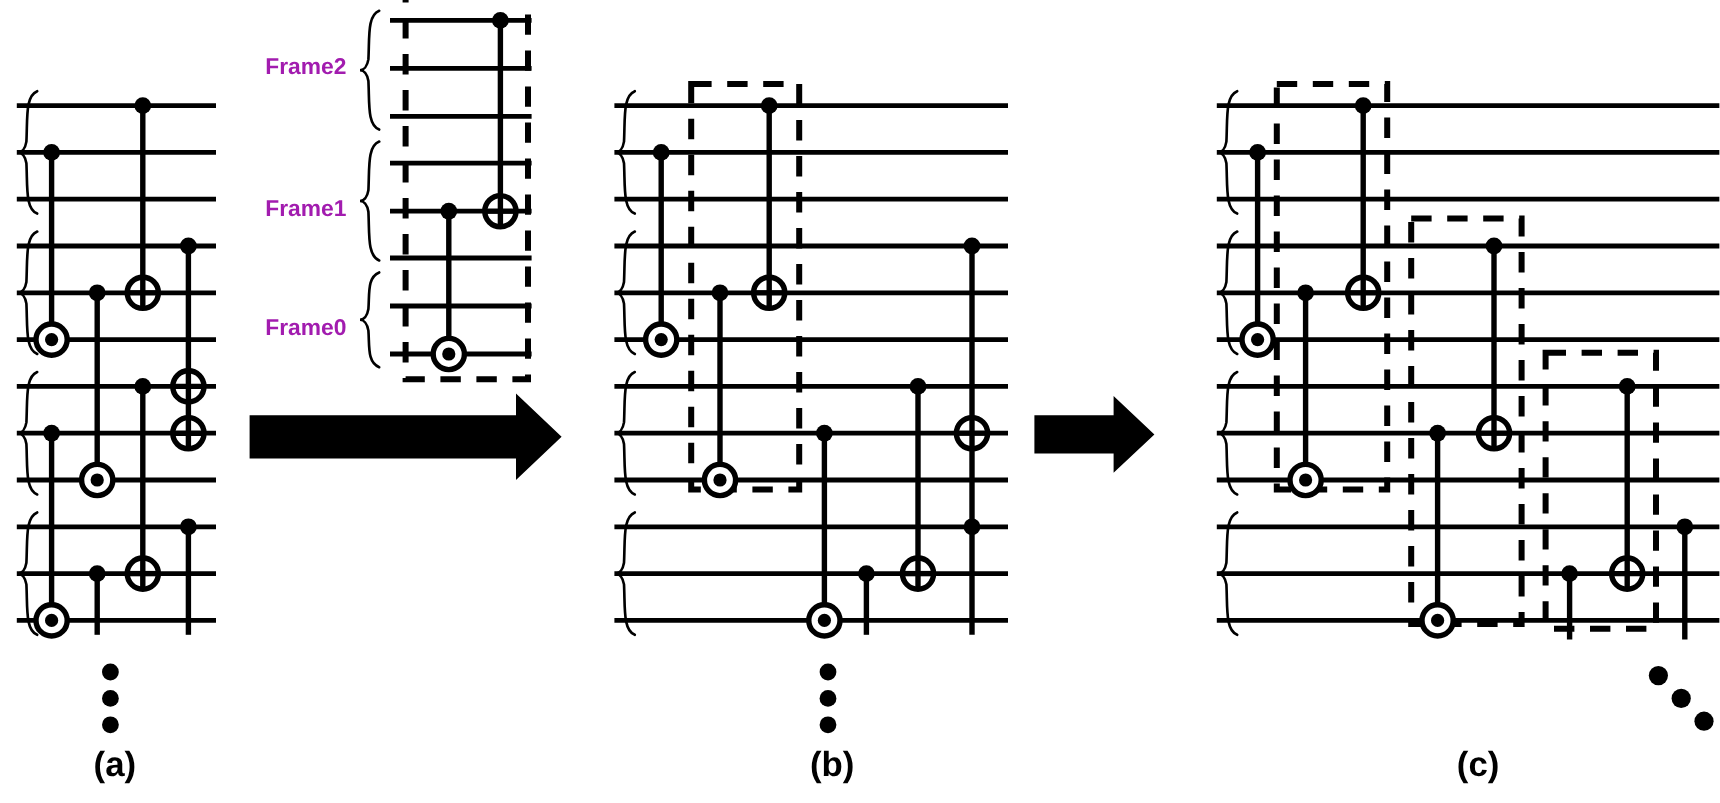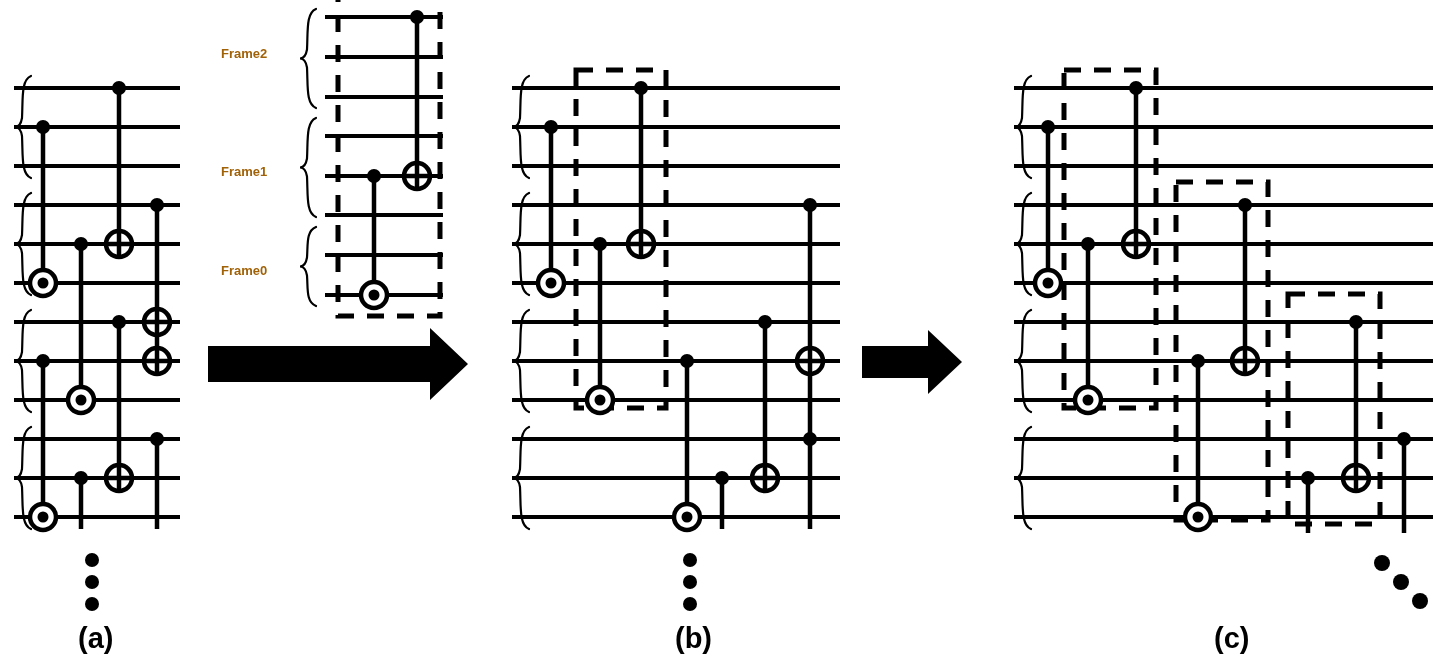--- a/index.html
+++ b/index.html
@@ -2,21 +2,21 @@
 <html><head>
 <meta charset="utf-8">
 <style>
   html,body{margin:0;padding:0;background:#ffffff;}
   body{width:1433px;height:669px;overflow:hidden;
        font-family:"Liberation Sans", sans-serif;}
   #stage{position:relative;width:1433px;height:669px;background:#fff;}
   svg#fig{position:absolute;left:0;top:0;width:1433px;height:669px;display:block;}
   .cap{position:absolute;font-weight:bold;font-size:29px;color:#000;
        font-family:"Liberation Sans", sans-serif; letter-spacing:0px;}
-  .frmlab{position:absolute;font-weight:bold;font-size:13px;color:#a16207;
+  .frmlab{position:absolute;font-weight:bold;font-size:19px;color:#a21caf;
        font-family:"Liberation Sans", sans-serif;}
 </style>
 </head>
 <body>
 
 <div id="stage">
   <svg id="fig" viewBox="0 0 1433 669">
     <g id="layer-panel-a">
         <line x1="14" y1="88" x2="180" y2="88" stroke="#000000" stroke-width="4" stroke-linecap="butt"></line>
         <line x1="14" y1="127" x2="180" y2="127" stroke="#000000" stroke-width="4" stroke-linecap="butt"></line>

